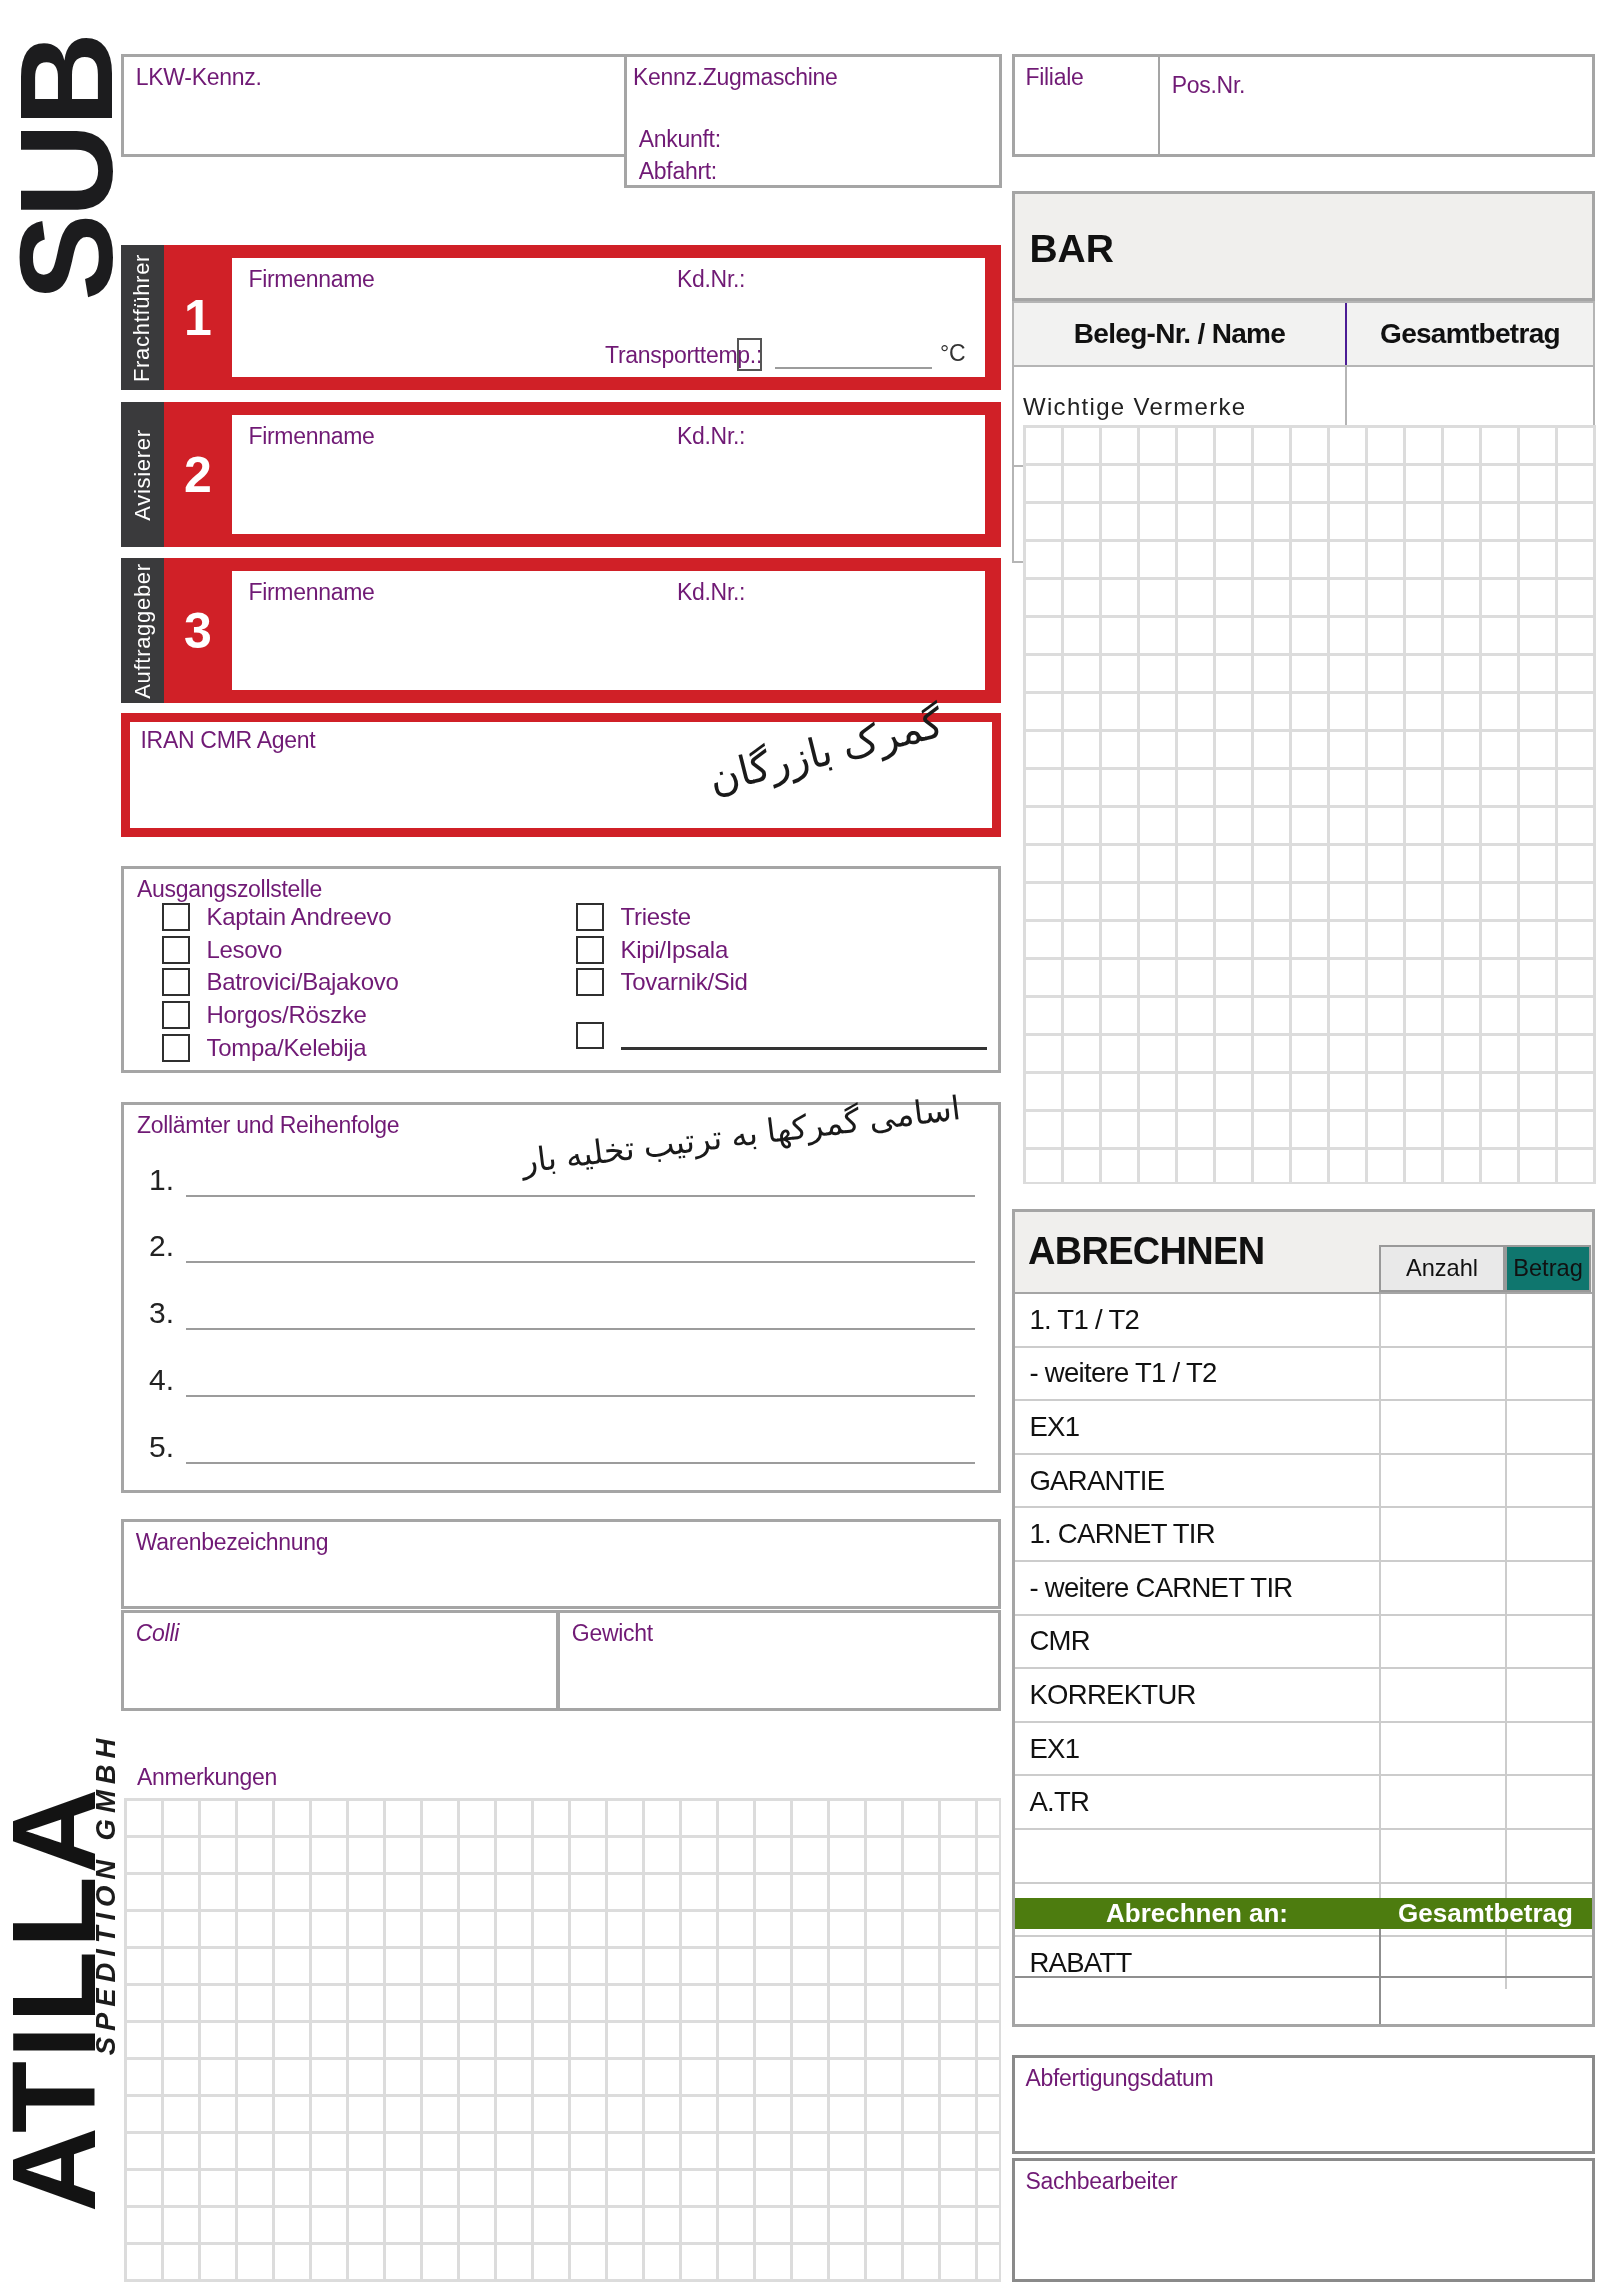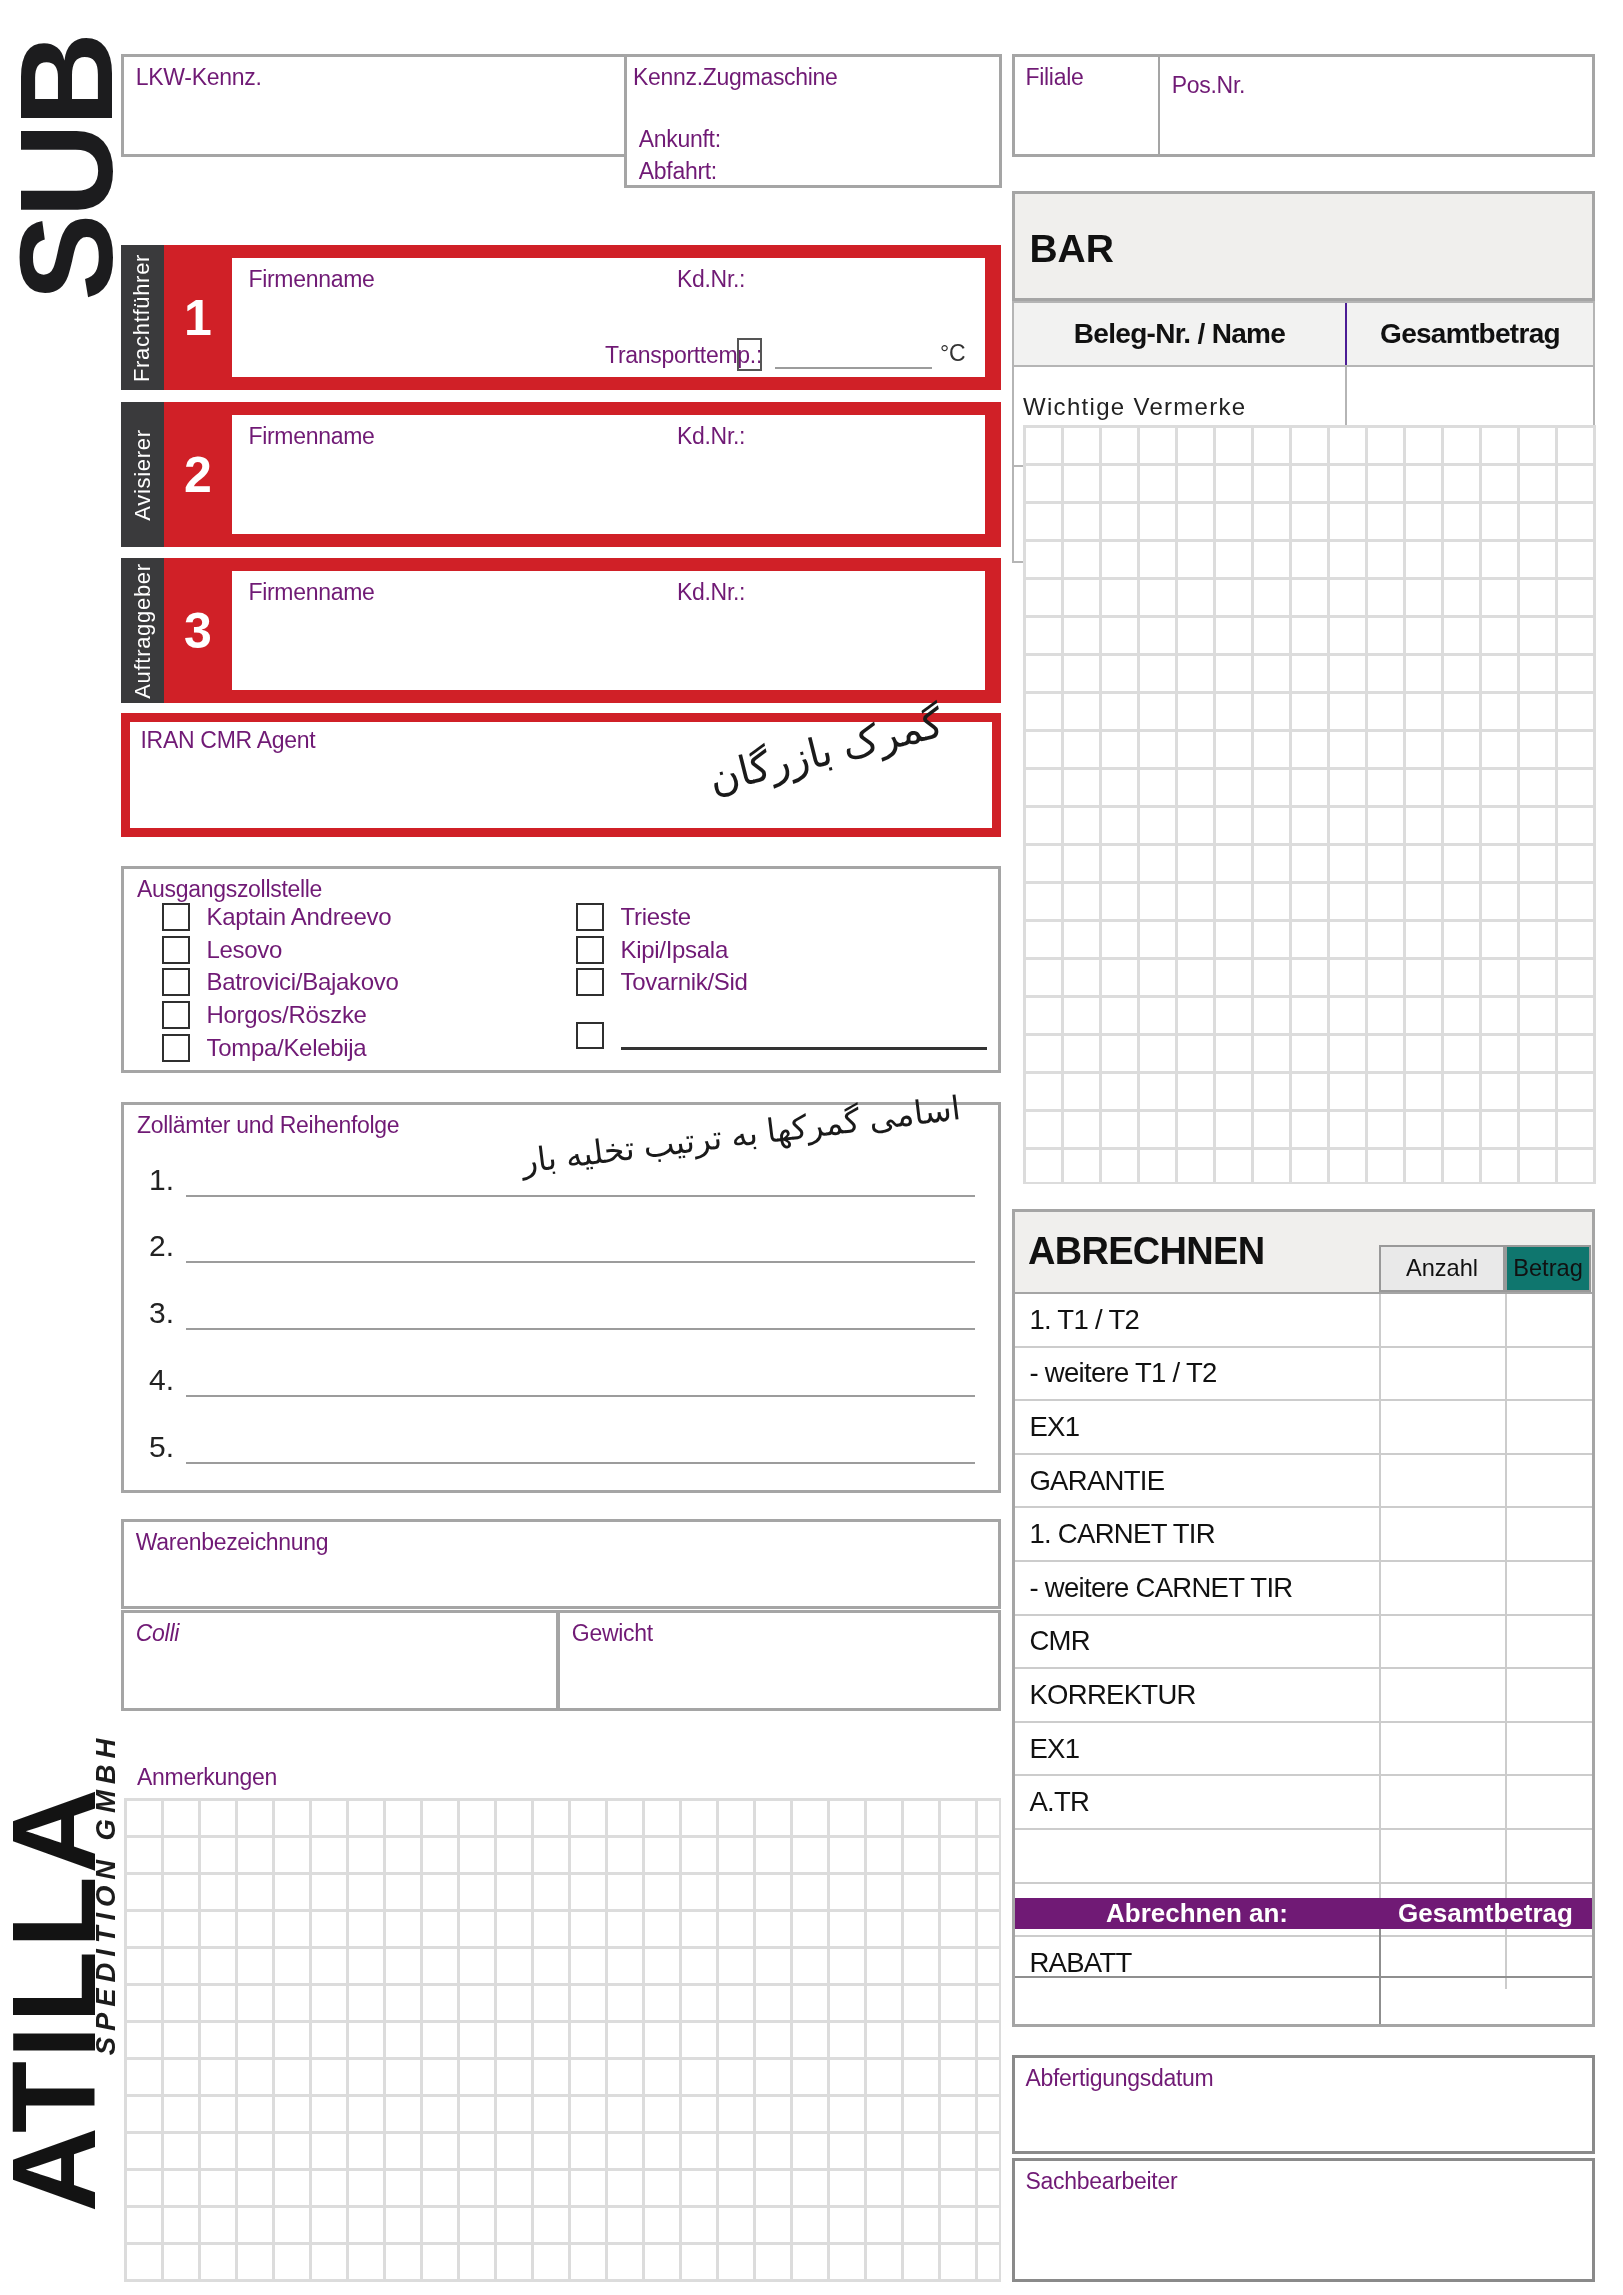--- a/index.html
+++ b/index.html
@@ -29,21 +29,21 @@
   .cb{width:27.5px;height:27.5px;border:2.6px solid #2f2f2f;background:#fff;box-sizing:border-box;flex:0 0 auto;}
   .cbrow{position:absolute;display:flex;align-items:center;gap:17px;}
   .cbrow .lbl{font-size:24px;}
   
   .hdrbox{background:#f0efed;}
   .thin-table{position:absolute;box-sizing:border-box;border:2px solid #b5b5b5;background:#fff;}
   
   .ab-row{display:grid;grid-template-columns:364px 126px 1fr;border-bottom:2px solid #cccccc;align-items:center;}
   .ab-row .c1{padding-left:14.4px;font-size:27.5px;letter-spacing:-0.7px;}
   .ab-row .c2,.ab-row .c3{border-left:2px solid #cccccc;height:100%;}
-  .redbar{position:absolute;left:0;right:0;height:31px;background:#701a75;display:flex;justify-content:space-between;}
+  .redbar{position:absolute;left:0;right:0;height:31px;background:#4d7c0f;display:flex;justify-content:space-between;}
   .redbar span{color:#fff;font-weight:700;font-size:26px;display:flex;align-items:center;justify-content:center;}
   .ft-row{display:grid;grid-template-columns:364px 1fr;border-bottom:2px solid #8f8f8f;}
   .ft-row .c2{border-left:2px solid #8f8f8f;}
   .hand{color:#1a1a1a;}
   .line{border-bottom:2.6px solid #9c9c9c;}
 </style>
 </head>
 <body>
 
 <div class="page">

